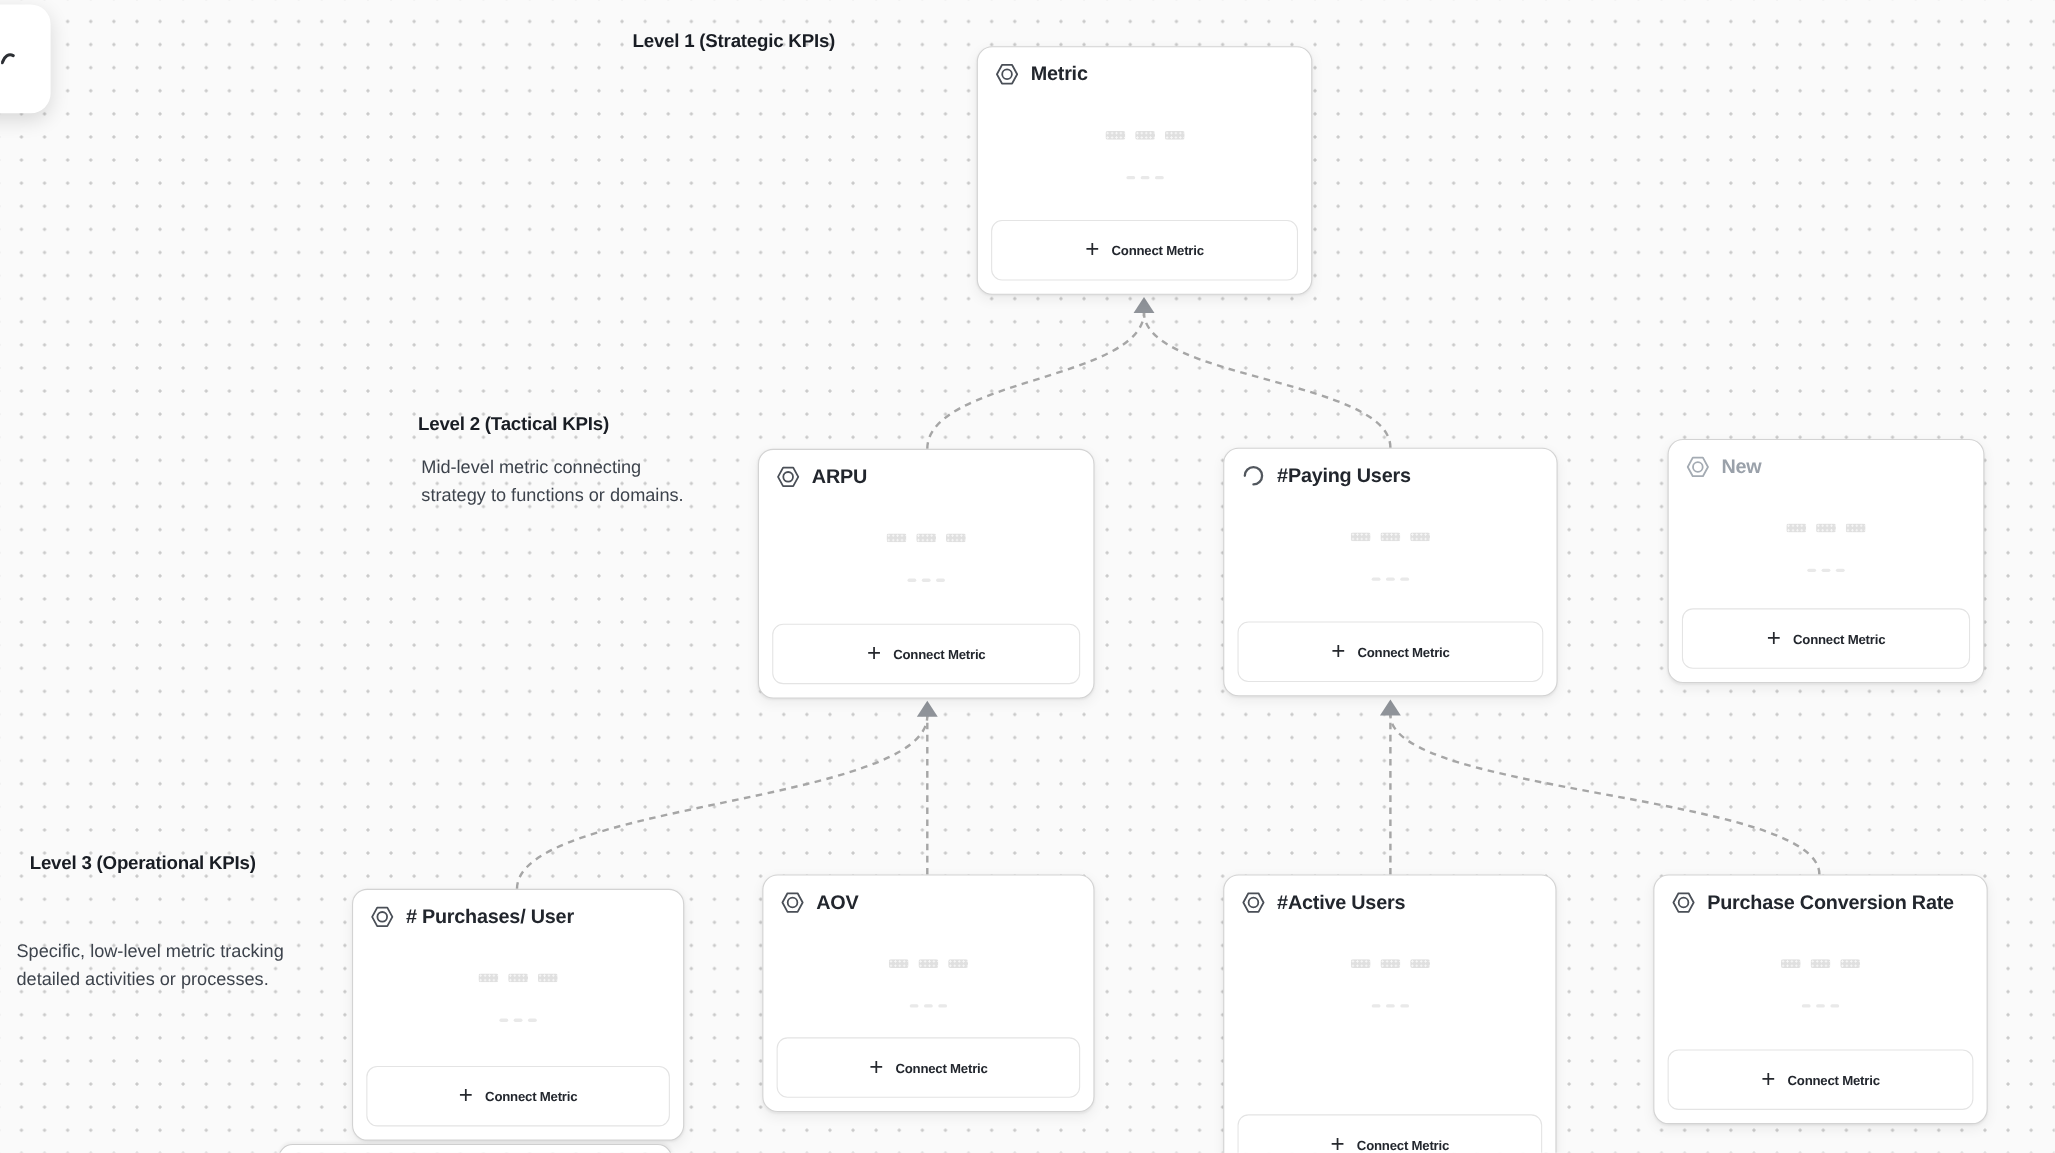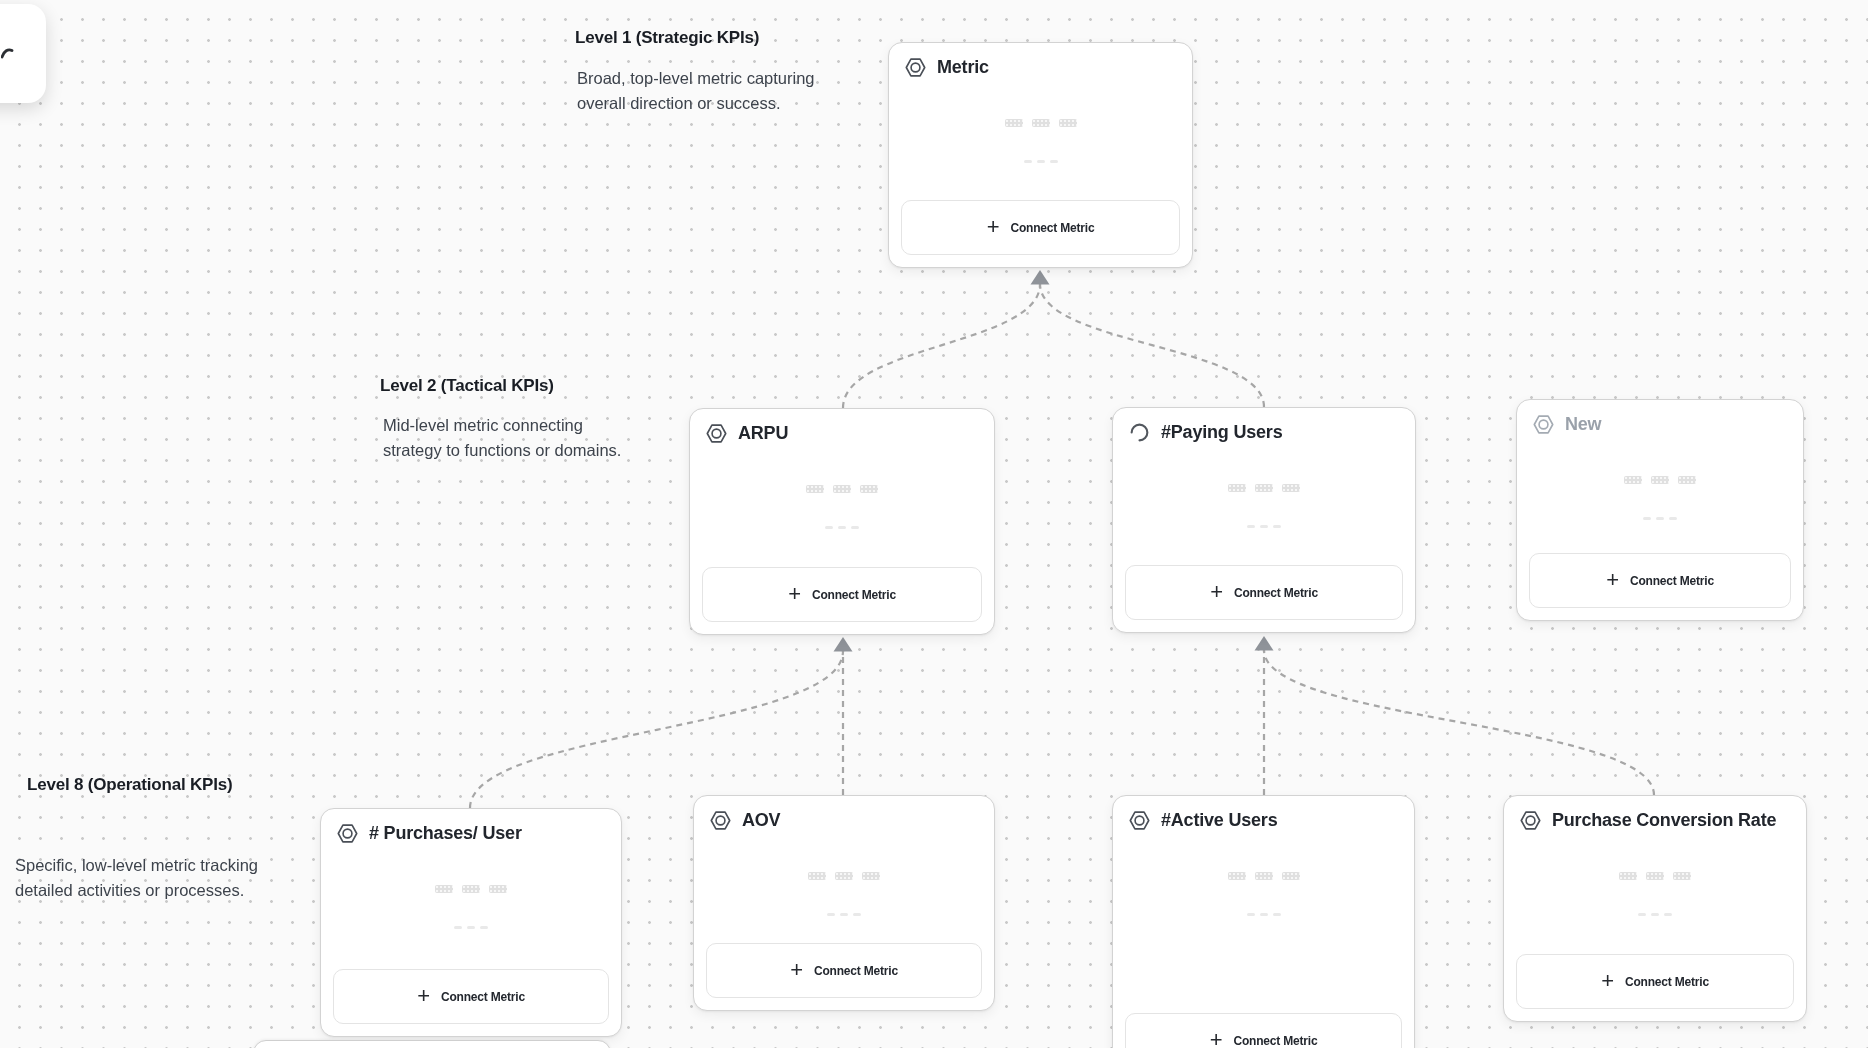--- a/index.html
+++ b/index.html
@@ -113,26 +113,25 @@
     <path d="M 1264 795 L 1264 650"></path>
     <path d="M 1654 795 C 1654 722, 1264 722, 1264 650"></path>
     <path d="M 1264 1048 L 1264 1037"></path>
     <polygon points="1040,270 1030.5,284.5 1049.5,284.5"></polygon>
     <polygon points="843,637 833.5,651.5 852.5,651.5"></polygon>
     <polygon points="1264,636 1254.5,650.5 1273.5,650.5"></polygon>
     <polygon points="1264,1023.5 1254.5,1038 1273.5,1038"></polygon>
   </svg>
 
   <div class="level-title" style="left:575px; top:28px;">Level 1 (Strategic KPIs)</div>
-  <div class="level-desc" style="left:577px; top:66px; width:252px;">Broad, top-level metric capturing overall direction or success.</div>
 
   <div class="level-title" style="left:380px; top:376px;">Level 2 (Tactical KPIs)</div>
   <div class="level-desc" style="left:383px; top:413px; width:248px;">Mid-level metric connecting strategy to functions or domains.</div>
 
-  <div class="level-title" style="left:27px; top:775px;">Level 8 (Operational KPIs)</div>
+  <div class="level-title" style="left:27px; top:775px;">Level 3 (Operational KPIs)</div>
   <div class="level-desc" style="left:15px; top:812px; width:262px;margin-top:41px;">Specific, low-level metric tracking detailed activities or processes.</div>
 
   <div class="card" style="left:888px; top:42px; width:305px; height:226px;">
     <div class="card-header">
       <span class="icon-wrap">
         <svg width="23" height="23" viewBox="0 0 24 24">
             <polygon points="7.2,3.2 16.8,3.2 21.6,12 16.8,20.8 7.2,20.8 2.4,12" fill="none" stroke="#4a4f57" stroke-width="1.7" stroke-linejoin="round"></polygon>
             <circle cx="12" cy="12" r="4.6" fill="none" stroke="#4a4f57" stroke-width="1.7"></circle>
           </svg>
       </span>

